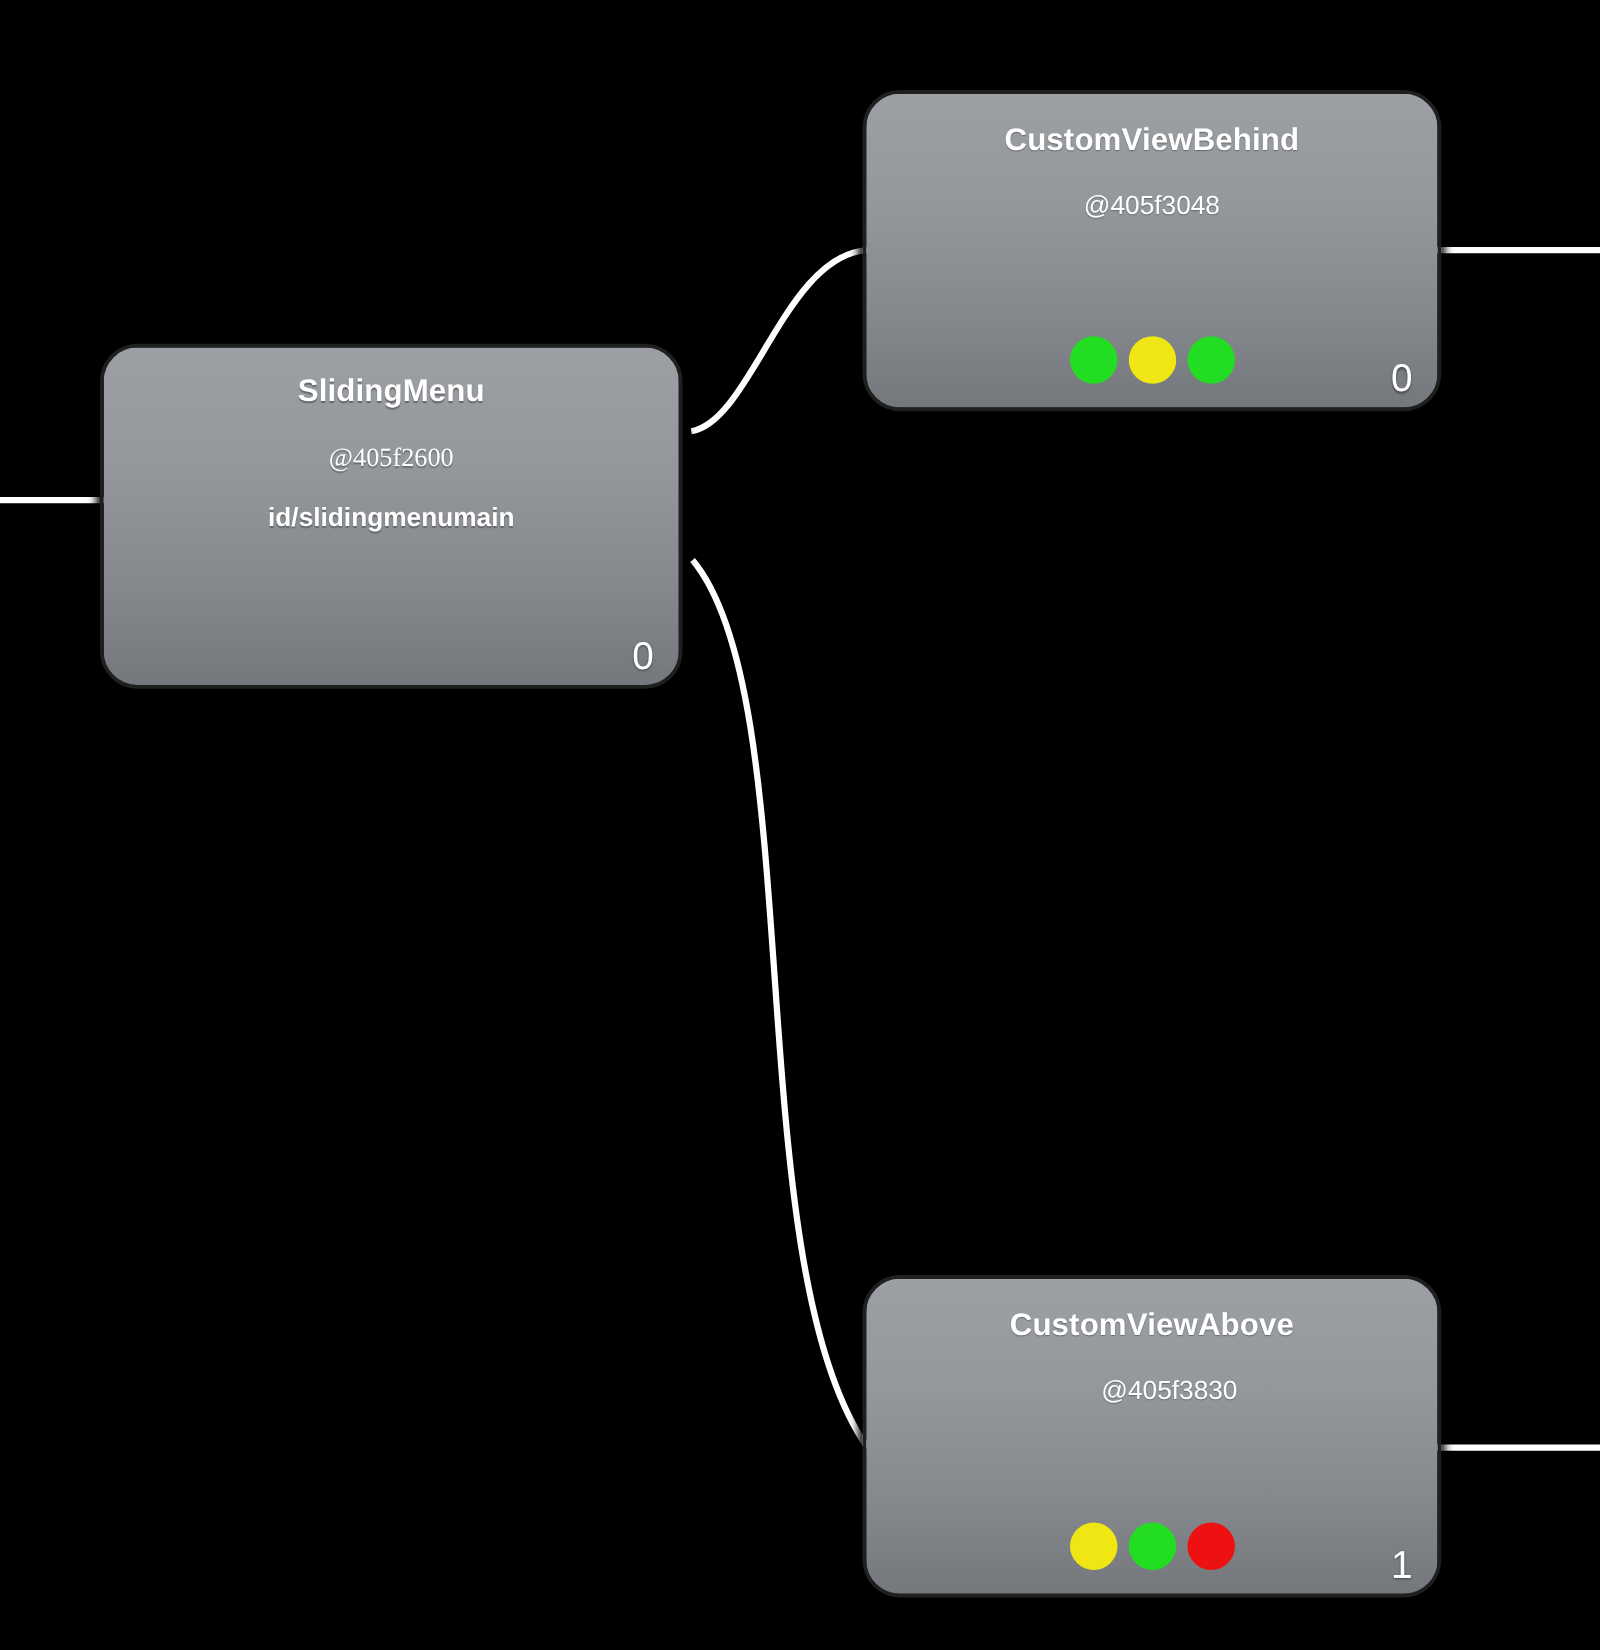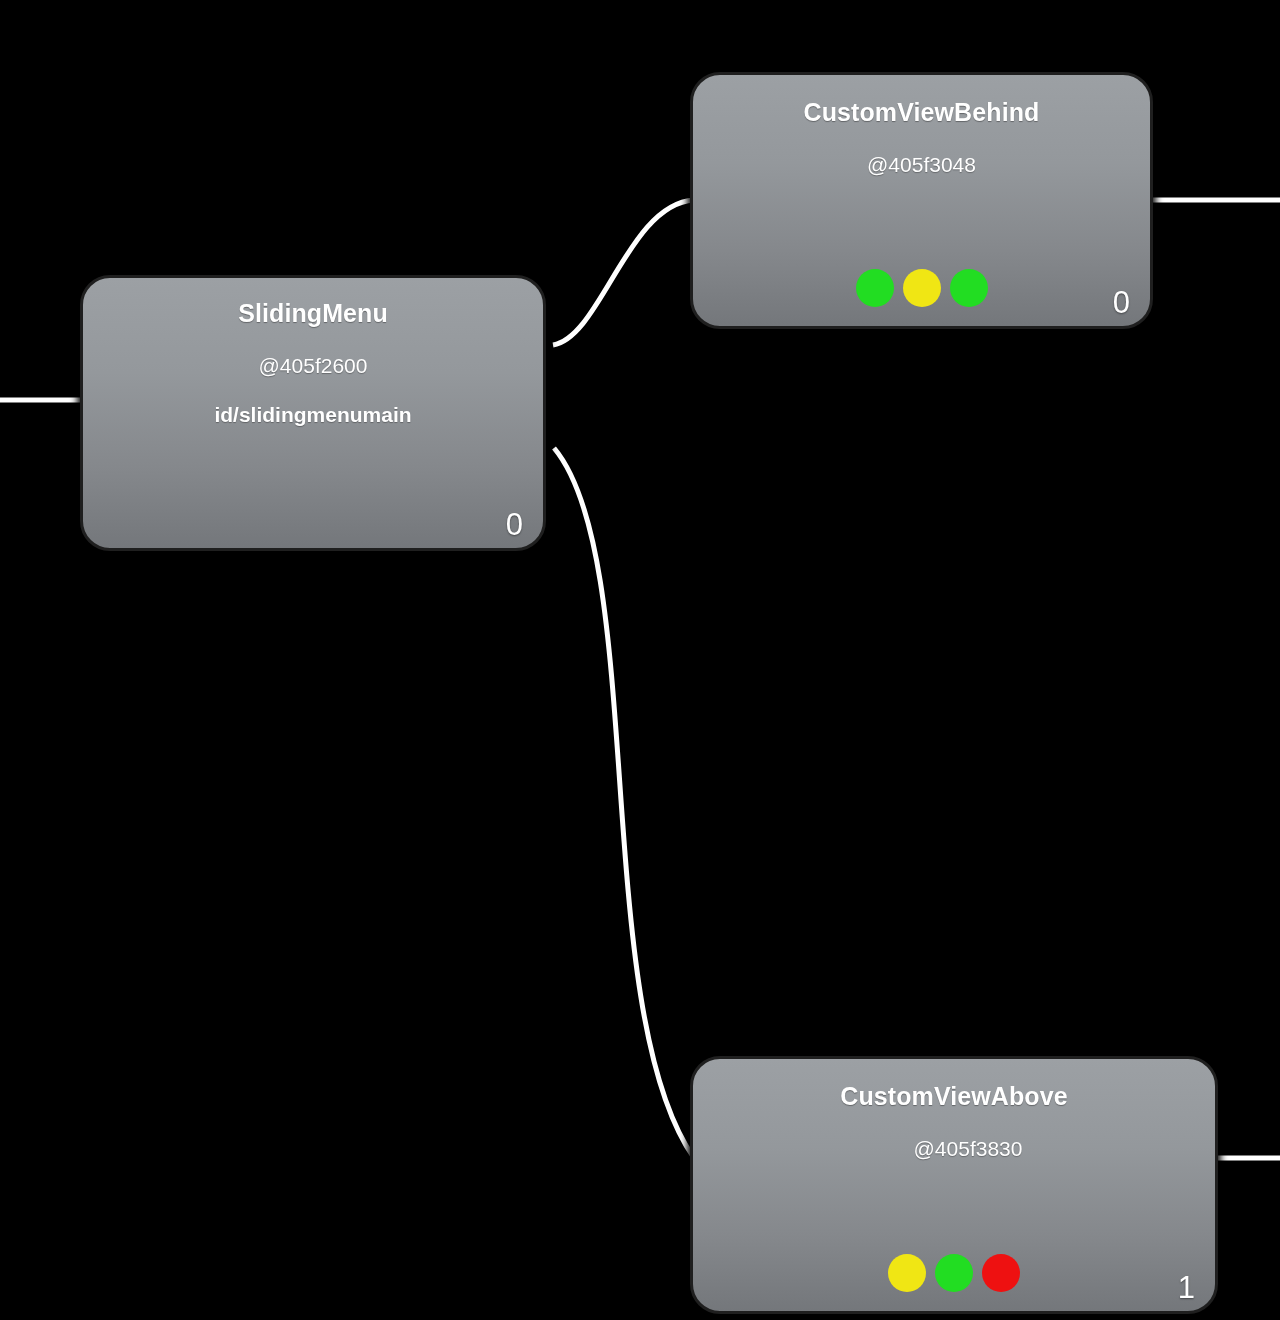--- a/index.html
+++ b/index.html
@@ -90,38 +90,38 @@
   .dot {
     width: 38px;
     height: 38px;
     border-radius: 50%;
     display: block;
   }
 
   
   #node-sliding-menu   { left: 80px;  top: 275px;  width: 466px; height: 276px; }
   #node-view-behind    { left: 690px; top: 72px;   width: 463px; height: 257px; }
-  #node-view-above     { left: 690px; top: 1056px; width: 528px; height: 258px; }
+  #node-view-above     { left: 690px; top: 1020px; width: 463px; height: 258px; }
 </style>
 </head>
 <body>
 
 <div id="canvas">
 
   <svg id="edge-layer" viewBox="0 0 1280 1320" xmlns="http://www.w3.org/2000/svg">
     <path d="M 0 400 L 84 400" fill="none" stroke="#ffffff" stroke-width="5"></path>
     <path d="M 553 345 C 601 337 628 204 694 200" fill="none" stroke="#ffffff" stroke-width="5"></path>
     <path d="M 554 448 C 648 560 590 1010 694 1158" fill="none" stroke="#ffffff" stroke-width="5"></path>
     <path d="M 1149 200 L 1280 200" fill="none" stroke="#ffffff" stroke-width="5"></path>
     <path d="M 1149 1158 L 1280 1158" fill="none" stroke="#ffffff" stroke-width="5"></path>
   </svg>
 
   <div class="node" id="node-sliding-menu">
     <div class="node-title" style="top: 21px;">SlidingMenu</div>
-    <div class="node-sub" style="top: 76px;">@405f2600</div>
+    <div class="node-sub" style="top: 76px; font-family: Liberation Serif, serif;">@405f2600</div>
     <div class="node-sub" style="top: 125px; font-weight: bold;">id/slidingmenumain</div>
     <div class="node-badge">0</div>
   </div>
 
   <div class="node" id="node-view-behind">
     <div class="node-title" style="top: 23px;">CustomViewBehind</div>
     <div class="node-sub" style="top: 78px;">@405f3048</div>
     <div class="dot-row" style="bottom: 19px;">
       <span class="dot" style="background:#22dd22"></span>
       <span class="dot" style="background:#f0e614"></span>

